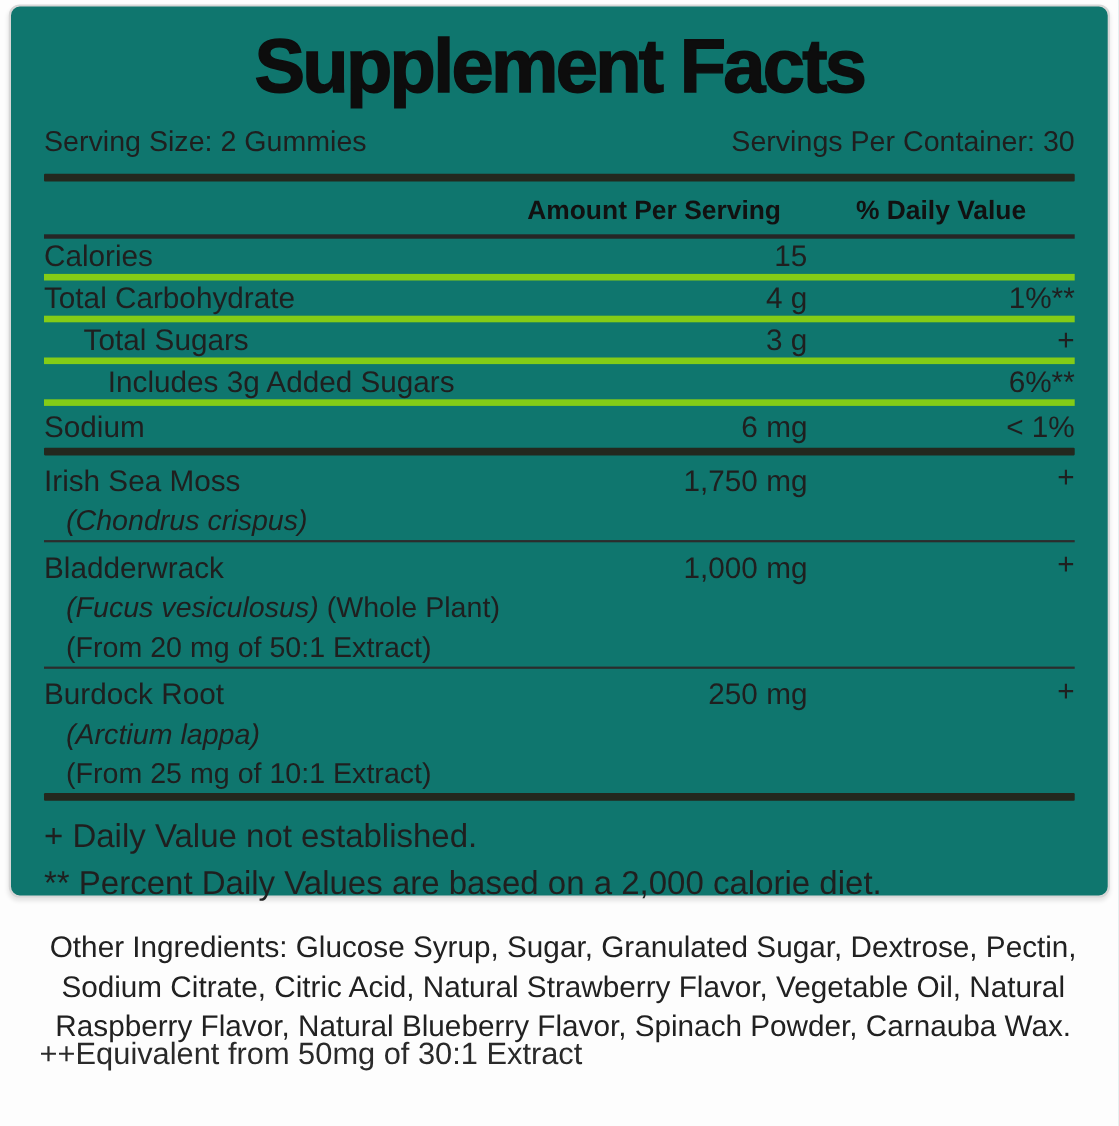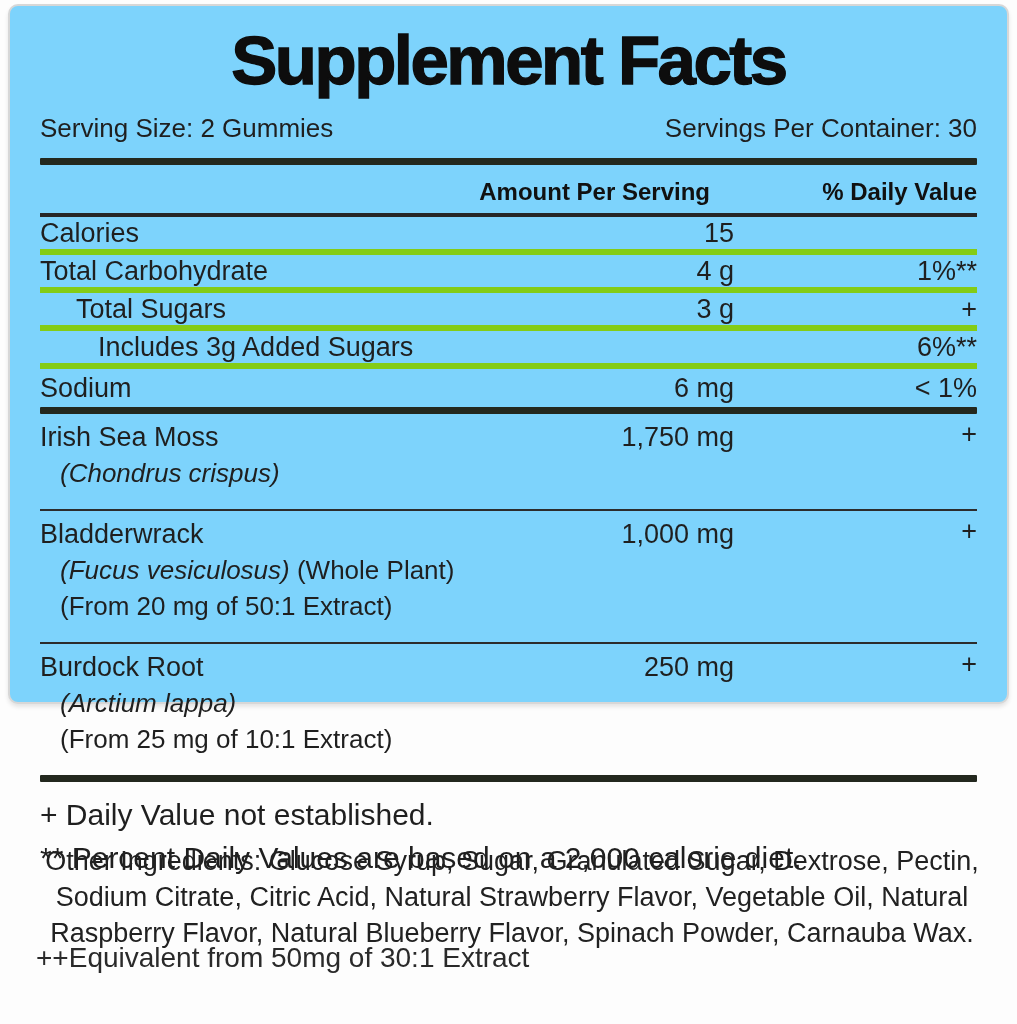--- a/index.html
+++ b/index.html
@@ -1,49 +1,49 @@
 <!DOCTYPE html>
 <html><head>
 <meta charset="utf-8">
 <style>
   * { margin:0; padding:0; box-sizing:border-box; }
   html,body { width:1017px; height:1024px; background:#fdfdfd; font-family:"Liberation Sans", sans-serif; color:#1f1f1f; }
   body { position:relative; overflow:hidden; }
 
   .card {
-    position:absolute; left:8px; top:4px; width:1001px; height:700px;
-    background:#7dd3fc; border:2px solid #d7d7d7; border-radius:10px;
+    position:absolute; left:8px; top:4px; width:1001px; height:812px;
+    background:#0f766e; border:2px solid #d7d7d7; border-radius:10px;
     box-shadow:0 3px 4px rgba(0,0,0,.10);
     padding:0 30px;
   }
 
   .title {
     text-align:center; font-size:69px; font-weight:bold; letter-spacing:-2.5px;
     line-height:1; margin-top:20px; color:#0d0d0d;
     -webkit-text-stroke:1.3px #0d0d0d;
   }
 
   .serving-row { display:flex; justify-content:space-between; font-size:26px; margin-top:18px; margin-bottom:14px; }
 
   .bar-thick { height:7px; background:#23281e; border-radius:1px; }
 
   .cols { display:grid; grid-template-columns:1fr 243px; font-size:24px; font-weight:bold; padding:13px 0 7px; color:#111;gap:24px; }
   .col-amt-h { text-align:right; }
-  .col-dv-h  { text-align:right; }
+  .col-dv-h  { text-align:center; }
   .sep-med { height:4px; background:#262626; }
 
   .n-row { display:grid; grid-template-columns:1fr 243px; align-items:center; height:38px; border-bottom:6px solid #84cc16; font-size:27px; }
   .n-row.last { border-bottom:none; }
   .n-left { display:flex; justify-content:space-between; align-items:center; }
   .ind1 { padding-left:36px; }
   .ind2 { padding-left:58px; }
   .n-amt { text-align:right; }
   .n-dv  { text-align:right; }
 
-  .b-block { padding:8px 0 20px; border-bottom:2px solid #2c2c2c; }
+  .b-block { padding:8px 0 2px; border-bottom:2px solid #2c2c2c; }
   .b-block.last { border-bottom:none; }
   .b-line1 { display:grid; grid-template-columns:1fr 243px; font-size:27px; }
   .b-left  { display:flex; justify-content:space-between; }
   .b-dv    { text-align:right; position:relative; top:-3px; }
   .b-sub   { padding-left:20px; margin-top:5px; font-size:26px; }
   .latin   { font-style:italic; }
 
   .footnotes { margin-top:16px; font-size:30px; }
   .footnote  { margin-bottom:9px; }
 

